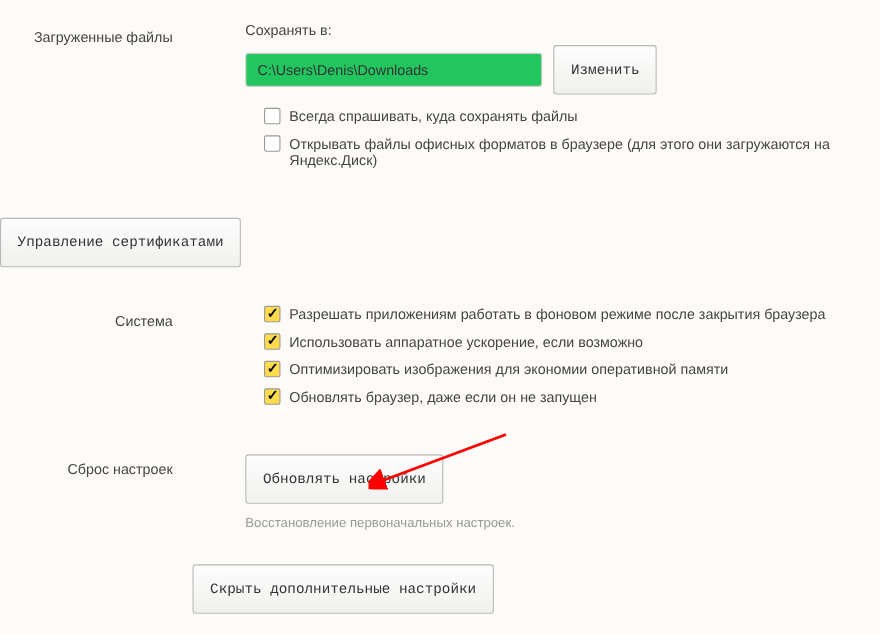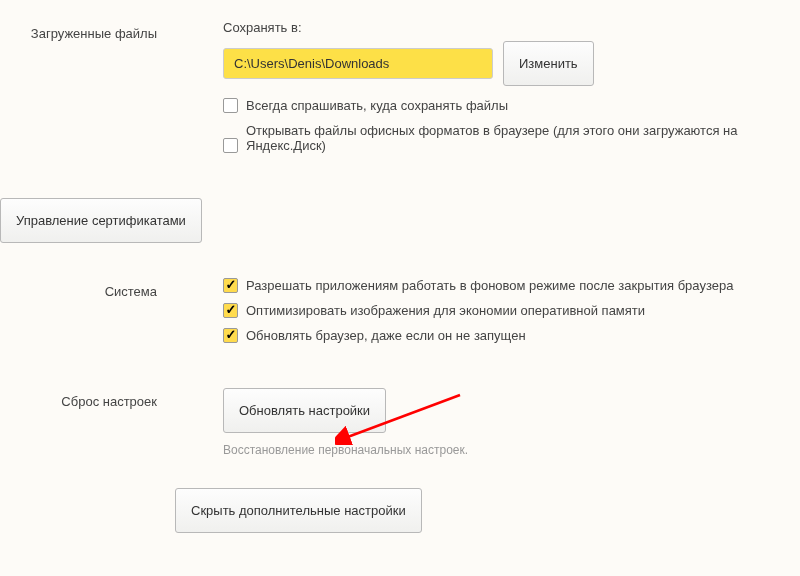--- a/index.html
+++ b/index.html
@@ -34,40 +34,41 @@
       align-items: center;
       gap: 10px;
       margin-bottom: 12px;
     }
     .path-input {
       width: 270px;
       padding: 7px 10px;
       font-size: 13px;
       border: 1px solid #ccc;
       border-radius: 3px;
-      background: #fde047;
+      background: #22c55e;
       color: #333;
       font-family: inherit;
     }
     .btn {
       padding: 14px 15px;
       font-size: 13px;
       border: 1px solid #b8b8b8;
       border-radius: 3px;
       background: linear-gradient(#fdfdfd, #f0f0ee);
       color: #333;
       cursor: pointer;
-      font-family: Liberation Sans, sans-serif;
+      font-family: Liberation Mono, monospace;
     }
     .check-row {
       display: flex;
-      align-items: flex-end;
+      align-items: flex-start;
       gap: 8px;
       margin-bottom: 10px;
       color: #444;
+      margin-left: 17px;
     }
     .checkbox {
       width: 15px;
       height: 15px;
       border: 1px solid #999;
       border-radius: 2px;
       background: #fff;
       position: relative;
       flex-shrink: 0;
     }
@@ -133,20 +134,24 @@
 
 <div class="section">
   <div class="label-col">Система</div>
   <div class="content-col">
     <div class="check-row">
       <div class="checkbox checked"></div>
       <span>Разрешать приложениям работать в фоновом режиме после закрытия браузера</span>
     </div>
     <div class="check-row">
       <div class="checkbox checked"></div>
+      <span>Использовать аппаратное ускорение, если возможно</span>
+    </div>
+    <div class="check-row">
+      <div class="checkbox checked"></div>
       <span>Оптимизировать изображения для экономии оперативной памяти</span>
     </div>
     <div class="check-row">
       <div class="checkbox checked"></div>
       <span>Обновлять браузер, даже если он не запущен</span>
     </div>
   </div>
 </div>
 
 <div class="section" style="margin-bottom:25px;">

